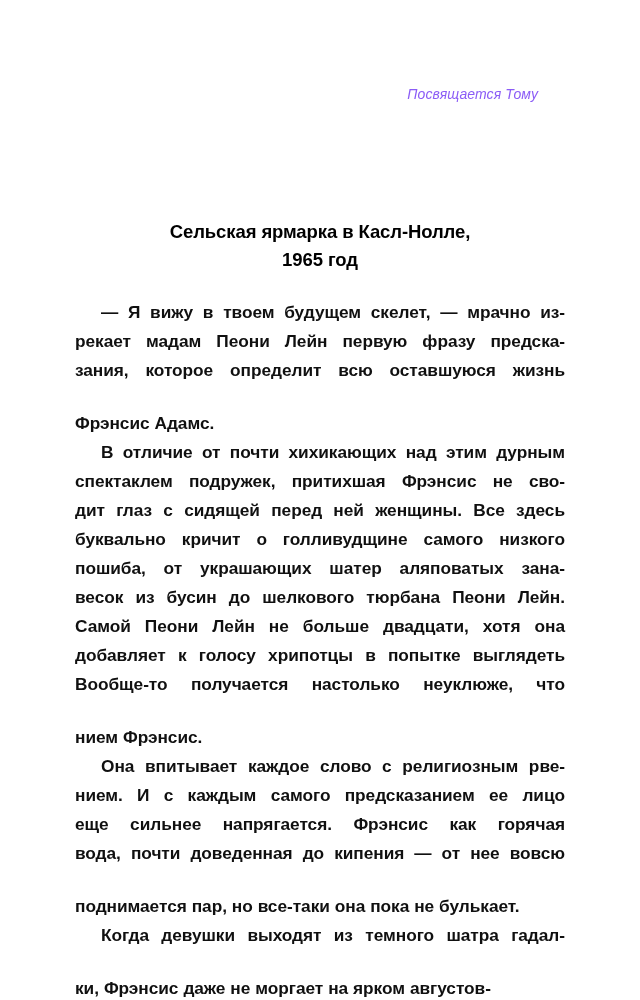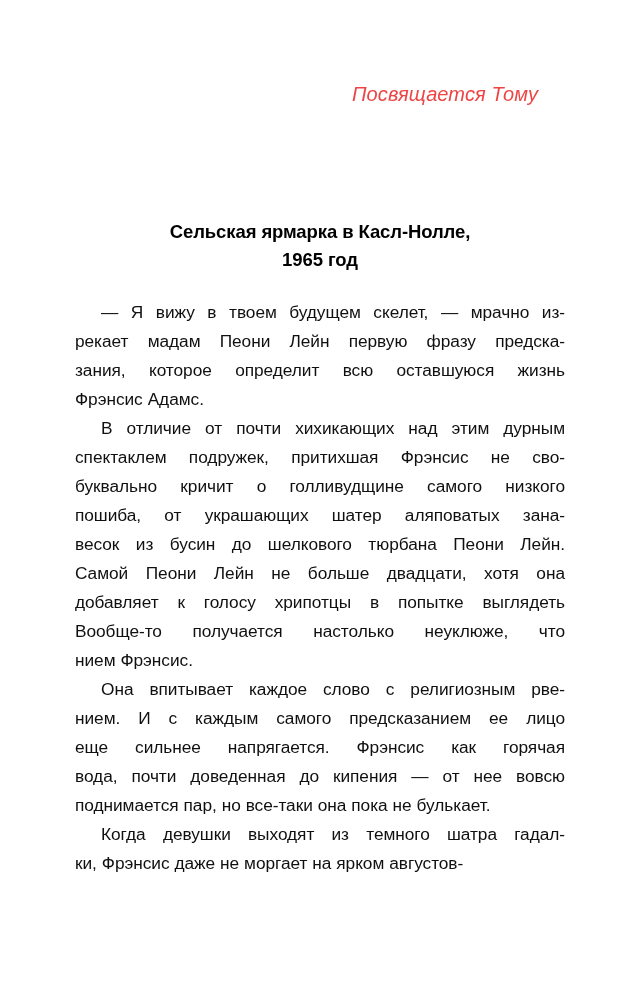--- a/index.html
+++ b/index.html
@@ -24,24 +24,24 @@
     box-sizing: border-box;
   }
 
   .dedication {
     position: absolute;
     left: 75px;
     top: 82px;
     width: 463px;
     text-align: right;
     font-style: italic;
-    font-size: 20px;
+    font-size: 14px;
     line-height: 24px;
     letter-spacing: 0.1px;
-    color: #ef4444;
+    color: #8b5cf6;
     white-space: nowrap;
   }
 
   .chapter-title {
     position: absolute;
     left: 75px;
     top: 218px;
     width: 490px;
     text-align: center;
     font-weight: bold;
@@ -71,23 +71,25 @@
     letter-spacing: -0.05px;
     word-spacing: 0.2px;
   }
 
   
   p.para .ln {
     display: block;
     text-align: justify;
     text-align-last: justify;
     white-space: pre;
+    font-weight: bold;
   }
   p.para .ln.last {
     text-align-last: left;
+    margin-top: 24px;
   }
   p.para .ln.indent {
     text-indent: 26px;
   }
 </style>
 </head>
 <body>
 
 <div class="page">
 
@@ -101,20 +103,21 @@
   <div class="body-text">
       <p class="para">
         <span class="ln indent">— Я вижу в твоем будущем скелет, — мрачно из-</span>
         <span class="ln">рекает мадам Пеони Лейн первую фразу предска-</span>
         <span class="ln">зания, которое определит всю оставшуюся жизнь</span>
         <span class="ln last">Фрэнсис Адамс.</span>
       </p>
       <p class="para">
         <span class="ln indent">В отличие от почти хихикающих над этим дурным</span>
         <span class="ln">спектаклем подружек, притихшая Фрэнсис не сво-</span>
+        <span class="ln">дит глаз с сидящей перед ней женщины. Все здесь</span>
         <span class="ln">буквально кричит о голливудщине самого низкого</span>
         <span class="ln">пошиба, от украшающих шатер аляповатых зана-</span>
         <span class="ln">весок из бусин до шелкового тюрбана Пеони Лейн.</span>
         <span class="ln">Самой Пеони Лейн не больше двадцати, хотя она</span>
         <span class="ln">добавляет к голосу хрипотцы в попытке выглядеть</span>
         <span class="ln">Вообще-то получается настолько неуклюже, что</span>
         <span class="ln last">нием Фрэнсис.</span>
       </p>
       <p class="para">
         <span class="ln indent">Она впитывает каждое слово с религиозным рве-</span>

